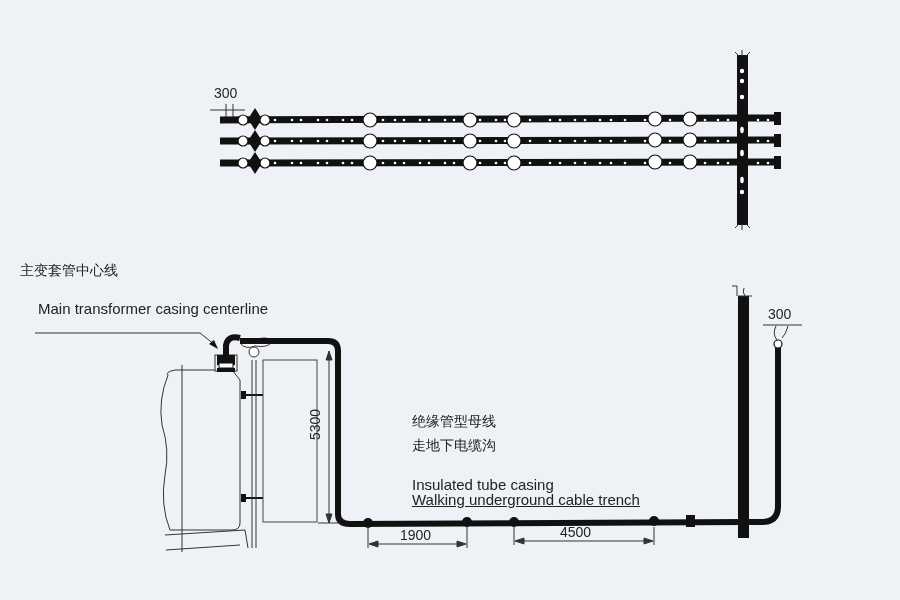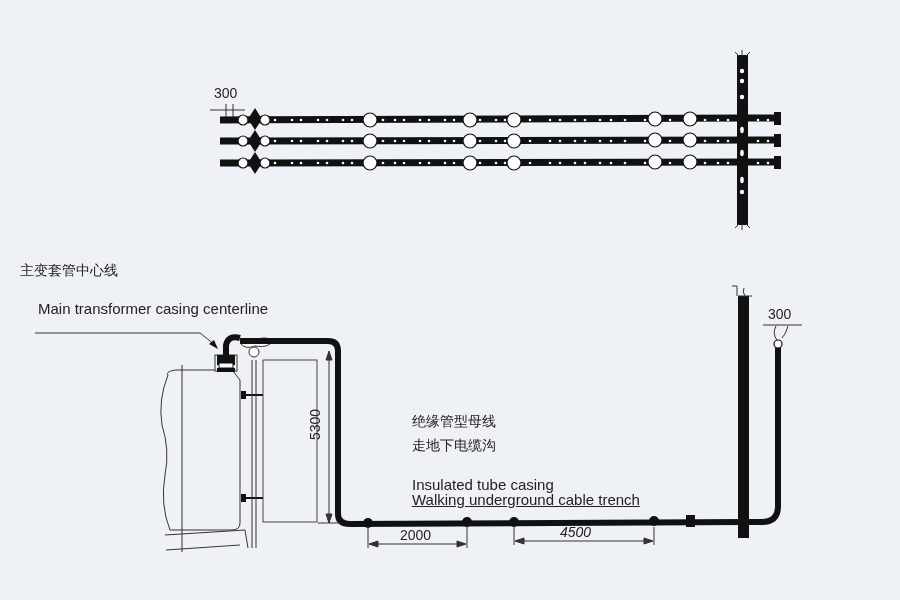--- a/index.html
+++ b/index.html
@@ -271,15 +271,15 @@
 
 <div class="lbl cn" style="left:20px; top:262px;">主变套管中心线</div>
 <div class="lbl en" style="left:38px; top:284px;">Main transformer casing centerline</div>
 
 <div class="lbl cn" style="left:412px; top:413px;">绝缘管型母线</div>
 <div class="lbl cn" style="left:412px; top:437px;">走地下电缆沟</div>
 <div class="lbl en" style="left:412px; top:461px; line-height:15px;">Insulated tube casing</div>
 <div class="lbl en" style="left:412px; top:476px; line-height:15px;text-decoration:underline;">Walking underground cable trench</div>
 
 <div class="lbl dim" style="left:307px; top:440px; transform:rotate(-90deg); transform-origin:left top;">5300</div>
-<div class="lbl dim" style="left:400px; top:527px;">2000</div>
-<div class="lbl dim" style="left:560px; top:524px;font-style:italic;">4500</div>
+<div class="lbl dim" style="left:400px; top:527px;">1900</div>
+<div class="lbl dim" style="left:560px; top:524px;">4500</div>
 <div class="lbl dim" style="left:768px; top:306px;">300</div>
 
 </body></html>

